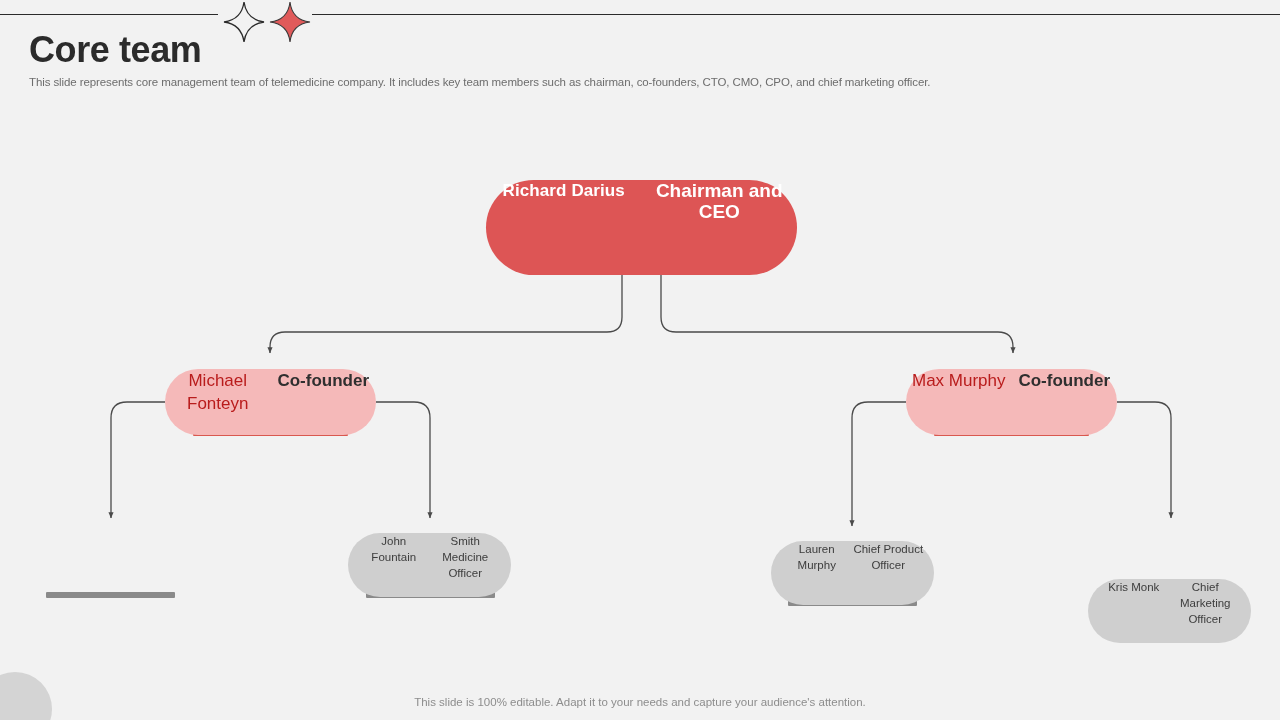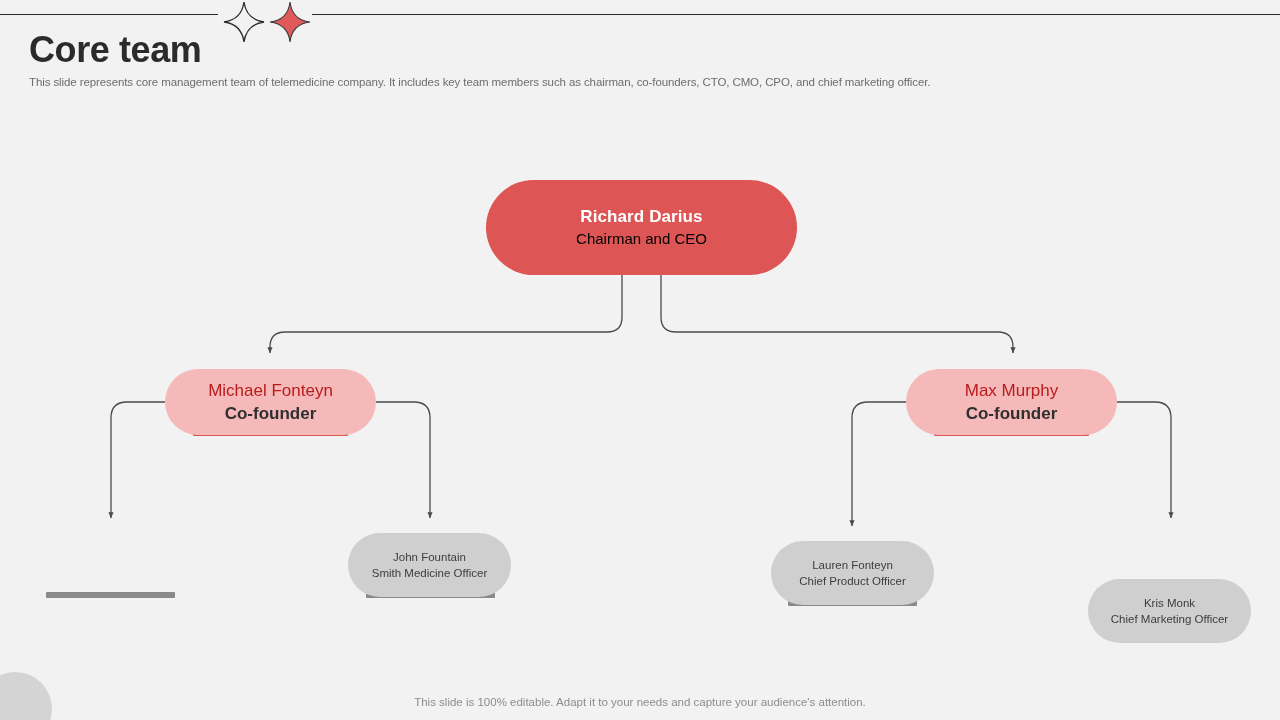--- a/index.html
+++ b/index.html
@@ -60,22 +60,21 @@
     letter-spacing: -0.1px;
     white-space: nowrap;
     margin: 0;
   }
 
   
   .node {
     position: absolute;
     box-sizing: border-box;
     display: flex;
-    flex-direction: column;
-    align-items: flex-end;
+    align-items: flex-start;
     justify-content: center;
     text-align: center;
     z-index: 3;
   }
   .node .node-name,
   .node .node-role {
     display: block;
     width: 100%;
   }
 
@@ -96,24 +95,24 @@
     border-radius: 48px;
     color: #ffffff;
   }
   .node-ceo .node-name {
     font-size: 17px;
     font-weight: bold;
     letter-spacing: 0.1px;
     line-height: 22px;
   }
   .node-ceo .node-role {
-    font-size: 15px;
-    font-weight: normal;
+    font-size: 19px;
+    font-weight: bold;
     line-height: 21px;
-    color: #000000;
+    color: #ffffff;
   }
   .bar-ceo {
     left: 563px;
     top: 265px;
     width: 157px;
     height: 8px;
     background: #c0392b;
   }
 
   
@@ -274,21 +273,21 @@
   <div class="node node-cofounder node-cf-right">
     <span class="node-name">Max Murphy</span>
     <span class="node-role">Co-founder</span>
   </div>
 
   <div class="node node-leaf node-leaf-2">
     <span class="node-name">John Fountain</span>
     <span class="node-role">Smith Medicine Officer</span>
   </div>
   <div class="node node-leaf node-leaf-3">
-    <span class="node-name">Lauren  Fonteyn</span>
+    <span class="node-name">Lauren  Murphy</span>
     <span class="node-role">Chief Product Officer</span>
   </div>
   <div class="node node-leaf node-leaf-4">
     <span class="node-name">Kris Monk</span>
     <span class="node-role">Chief Marketing Officer</span>
   </div>
 
   <p class="footer-note">This slide is 100% editable. Adapt it to your needs and capture your audience's attention.</p>
 
 </div>

